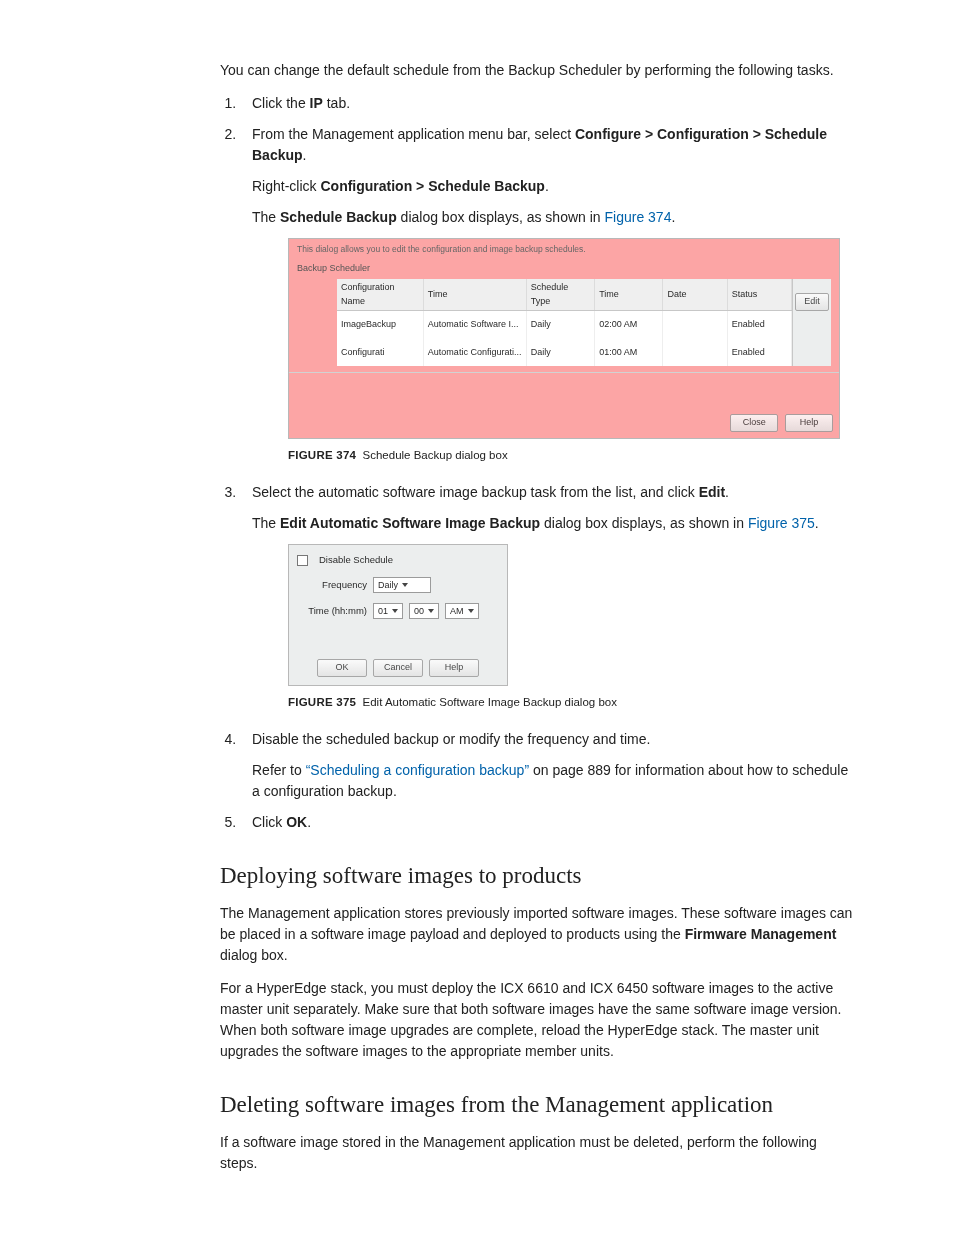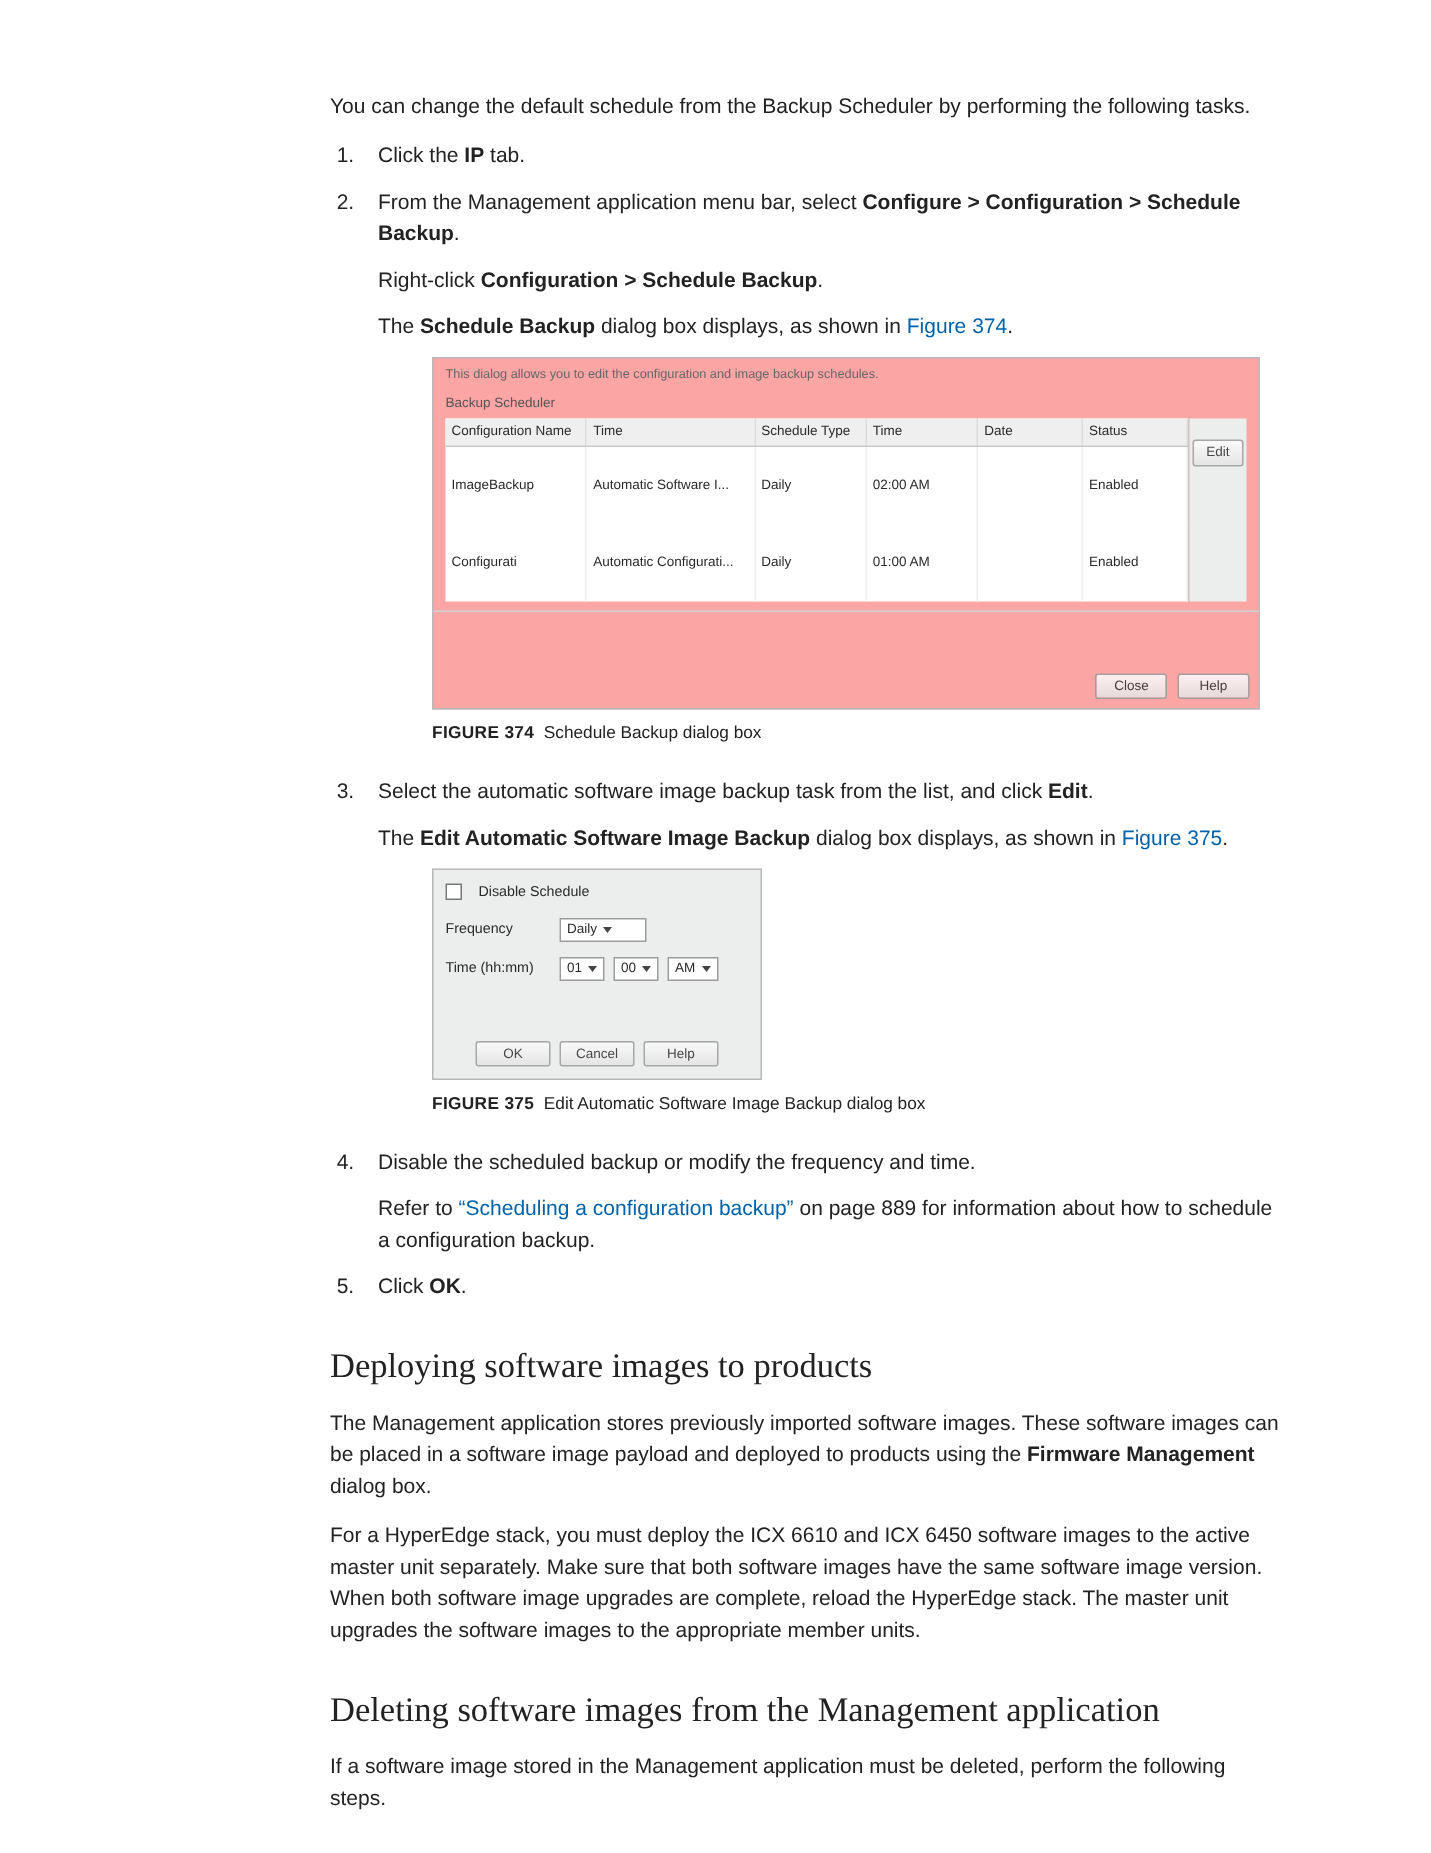--- a/index.html
+++ b/index.html
@@ -82,38 +82,39 @@
     white-space: nowrap;
     overflow: hidden;
   }
   .fig374 .panel-label {
     font-size: 9px;
     color: #555;
     margin-bottom: 4px;
   }
   .fig374 .grid {
     display: flex;
+    margin-left: 40px;
   }
   .fig374 table {
     border-collapse: collapse;
     width: 100%;
     background: #fff;
     font-size: 9px;
   }
   .fig374 th {
     background: #efefef;
     border-bottom: 1px solid #c7c7c7;
     border-right: 1px solid #dcdcdc;
     text-align: left;
     padding: 2px 4px;
     font-weight: normal;
   }
   .fig374 td {
     border-right: 1px solid #eee;
-    padding: 19px 4px;
+    padding: 7px 4px;
     white-space: nowrap;
     overflow: hidden;
   }
   .fig374 .editcol {
     width: 38px;
     background: #eceeee;
     display: flex;
     align-items: flex-start;
     justify-content: center;
     padding-top: 14px;
@@ -144,20 +145,21 @@
     font-size: 9.5px;
     color: #2a2a2a;
     padding: 8px;
     box-sizing: border-box;
   }
   .fig375 .row {
     display: flex;
     align-items: center;
     gap: 6px;
     margin-bottom: 10px;
+    text-align: right;
   }
   .fig375 .lbl { width: 70px; }
   .fig375 .check {
     display: inline-block;
     width: 9px; height: 9px;
     border: 1px solid #777;
     background: #fff;
     margin-right: 5px;
     vertical-align: middle;
   }

